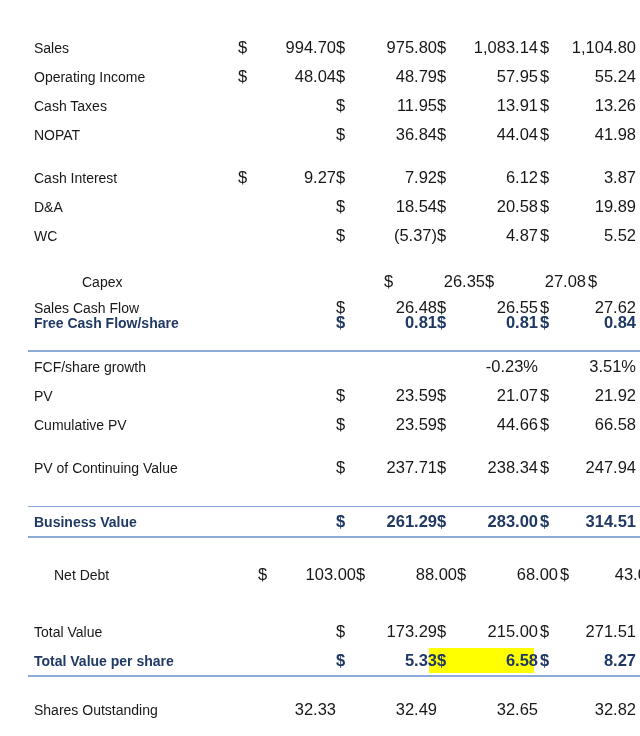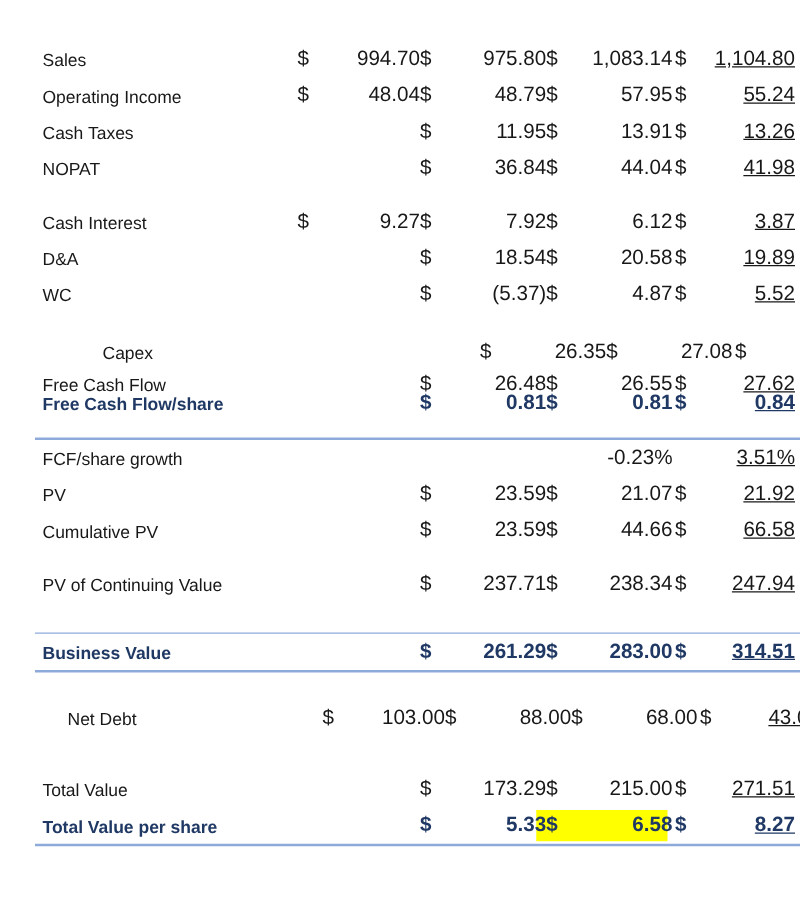--- a/index.html
+++ b/index.html
@@ -27,21 +27,21 @@
   .num{
     position:absolute;top:0;height:29px;
     display:flex;align-items:center;justify-content:flex-end;
     font-size:16.5px;color:#181818;
   }
 
   
   .c0 .cur{left:238px;}  .c0 .num{left:238px;width:98px;}
   .c1 .cur{left:336px;}  .c1 .num{left:336px;width:101px;}
   .c2 .cur{left:437px;}  .c2 .num{left:437px;width:101px;}
-  .c3 .cur{left:540px;}  .c3 .num{left:540px;width:96px;text-decoration:underline;}
+  .c3 .cur{left:540px;}  .c3 .num{left:540px;width:96px;}
 
   .hdr{
     position:absolute;top:0;height:29px;
     display:flex;align-items:center;justify-content:flex-end;
     font-size:16.5px;color:#181818;
   }
 
   
   .blue .label,.blue .cur,.blue .num{color:#1F3864;font-weight:bold;}
   .hl-band{
@@ -215,21 +215,21 @@
         <div class="cur">$</div>
         <div class="num">27.08</div>
       </div>
     <div class="c3">
         <div class="cur">$</div>
         <div class="num">24.86</div>
       </div>
   </div>
 
   <div class="row" style="top:293px;">
-    <div class="label">Free Cash Flow</div>
+    <div class="label">Sales Cash Flow</div>
     <div class="c0">
         <div class="cur"></div>
         <div class="num"></div>
       </div>
     <div class="c1">
         <div class="cur">$</div>
         <div class="num">26.48</div>
       </div>
     <div class="c2">
         <div class="cur">$</div>
@@ -419,14 +419,33 @@
         <div class="cur">$</div>
         <div class="num">6.58</div>
       </div>
     <div class="c3">
         <div class="cur">$</div>
         <div class="num">8.27</div>
       </div>
   </div>
   <div class="rule" style="top:675px;height:2px;"></div>
 
+  <div class="row" style="top:695px;">
+    <div class="label">Shares Outstanding</div>
+    <div class="c0">
+        <div class="cur"></div>
+        <div class="num">32.33</div>
+      </div>
+    <div class="c1">
+        <div class="cur"></div>
+        <div class="num">32.49</div>
+      </div>
+    <div class="c2">
+        <div class="cur"></div>
+        <div class="num">32.65</div>
+      </div>
+    <div class="c3">
+        <div class="cur"></div>
+        <div class="num">32.82</div>
+      </div>
+  </div>
 
 </div>
 
 </body></html>

